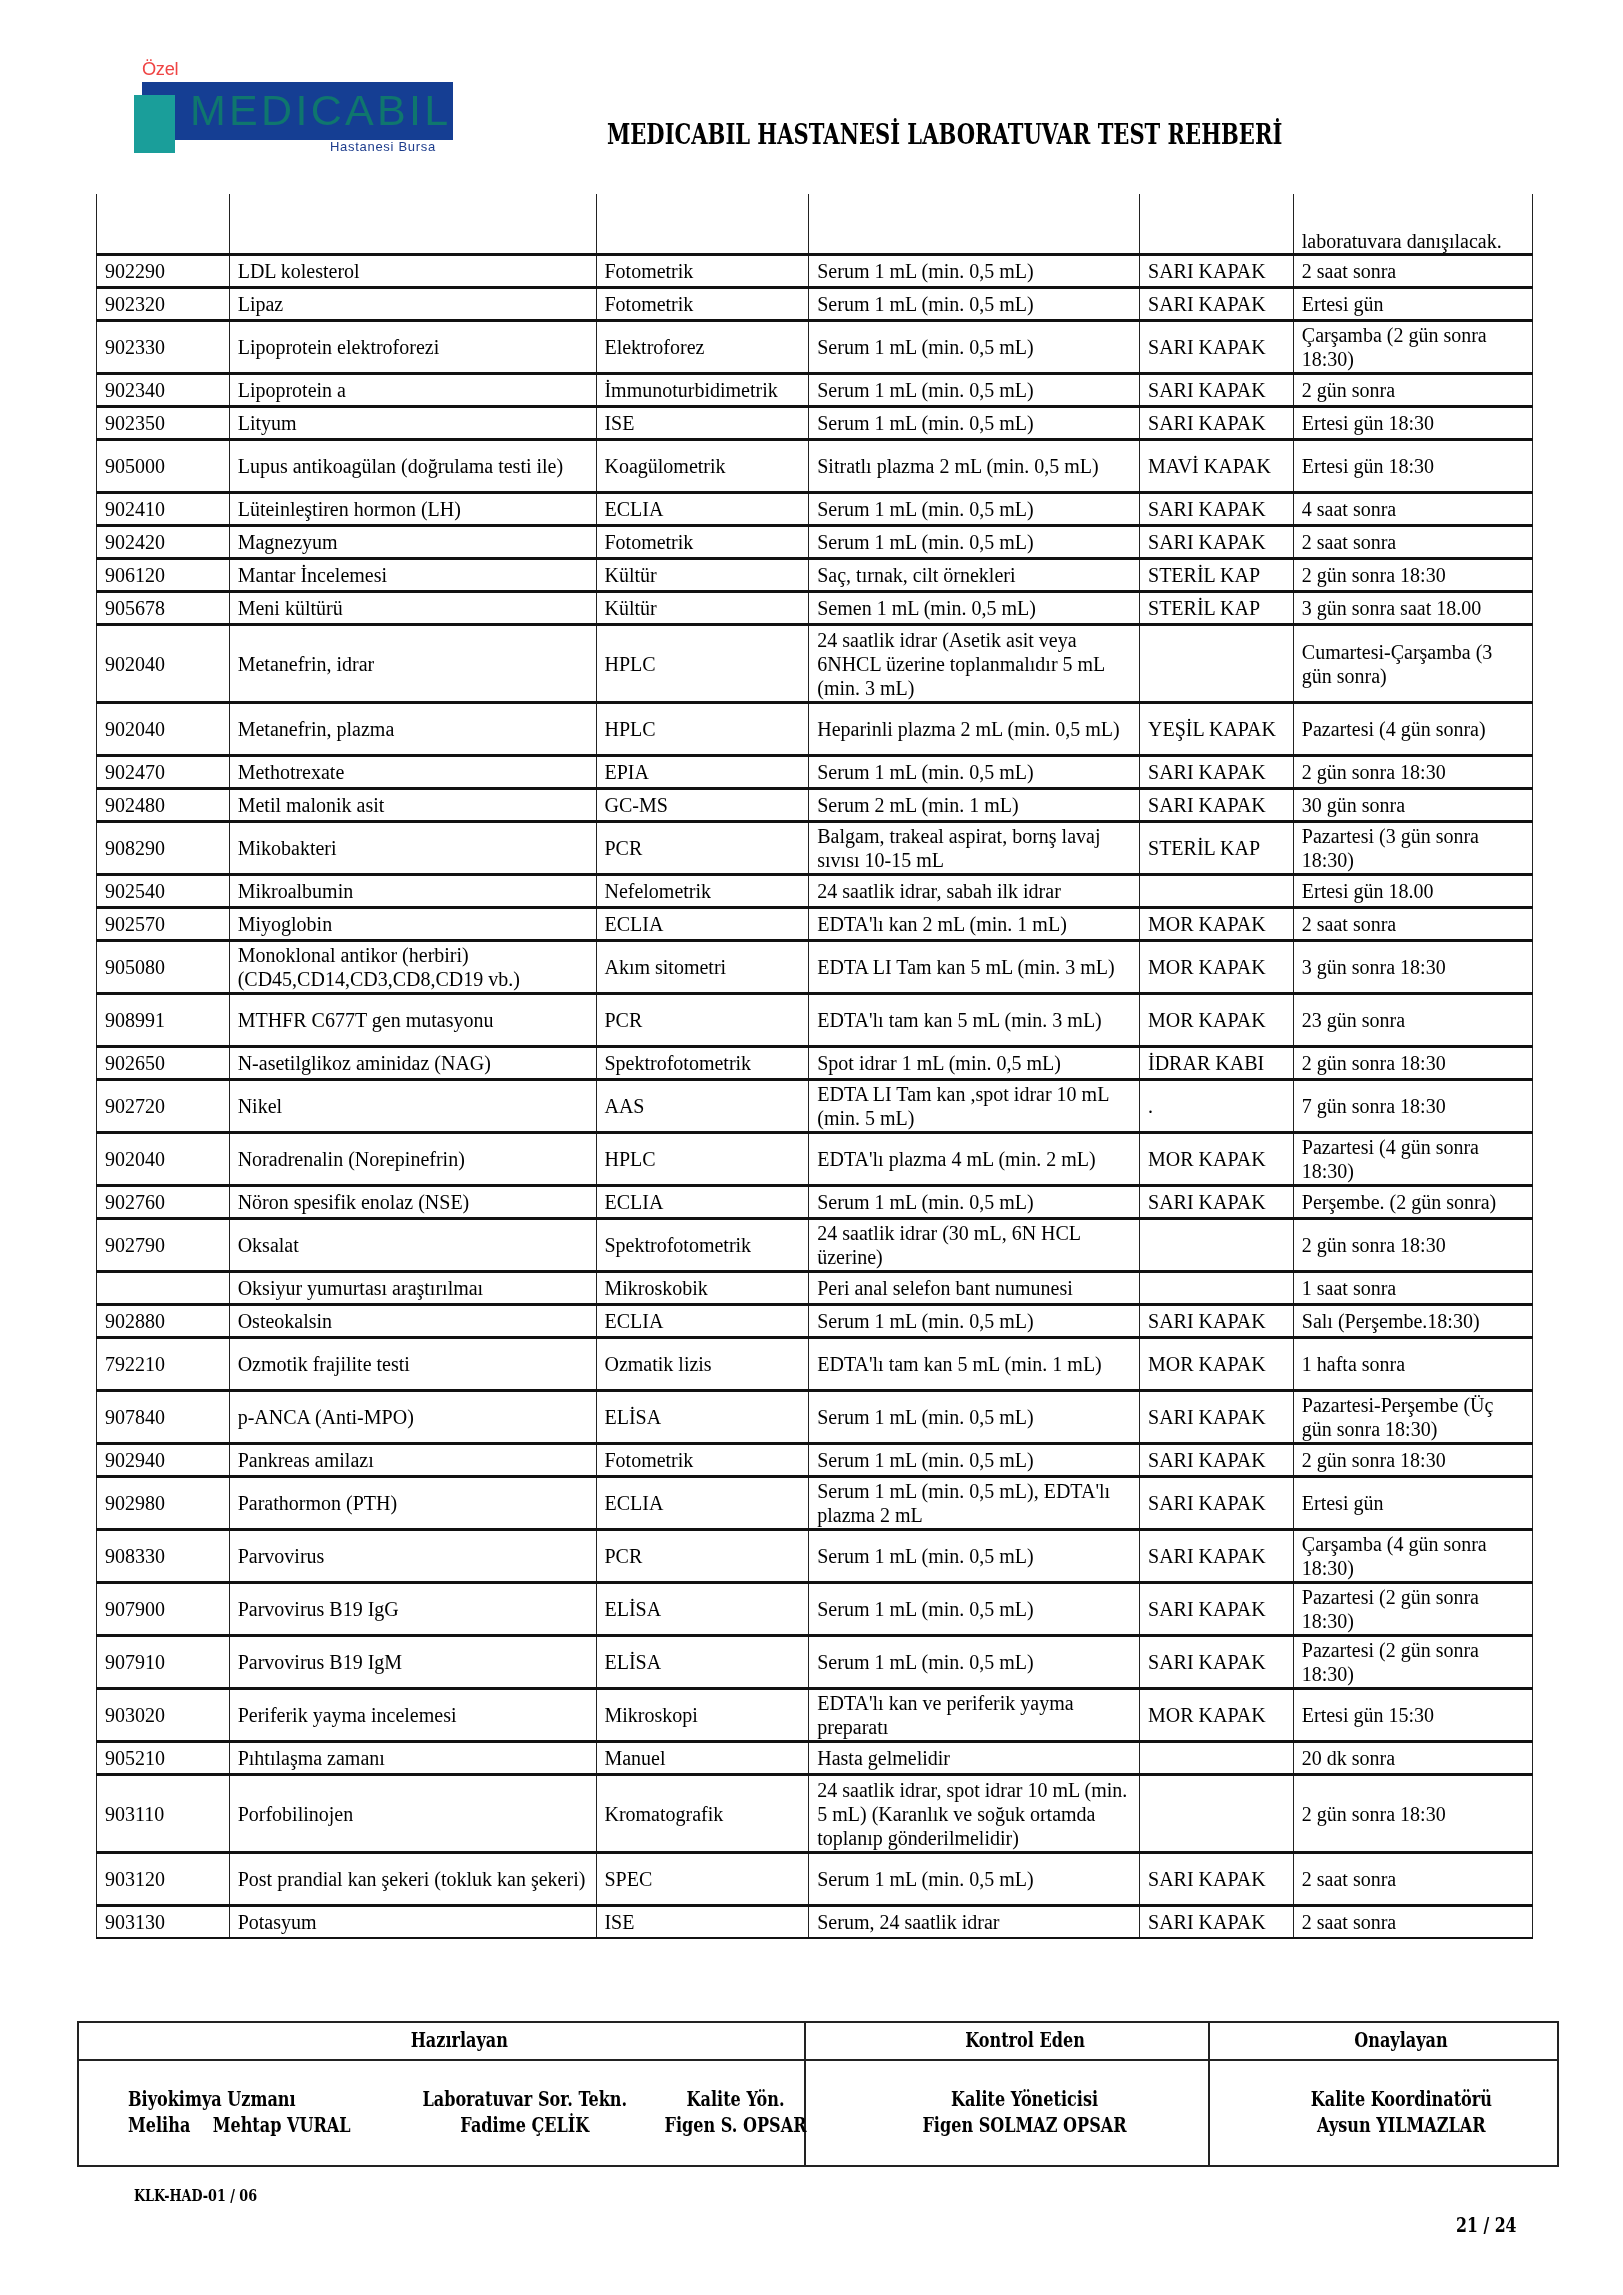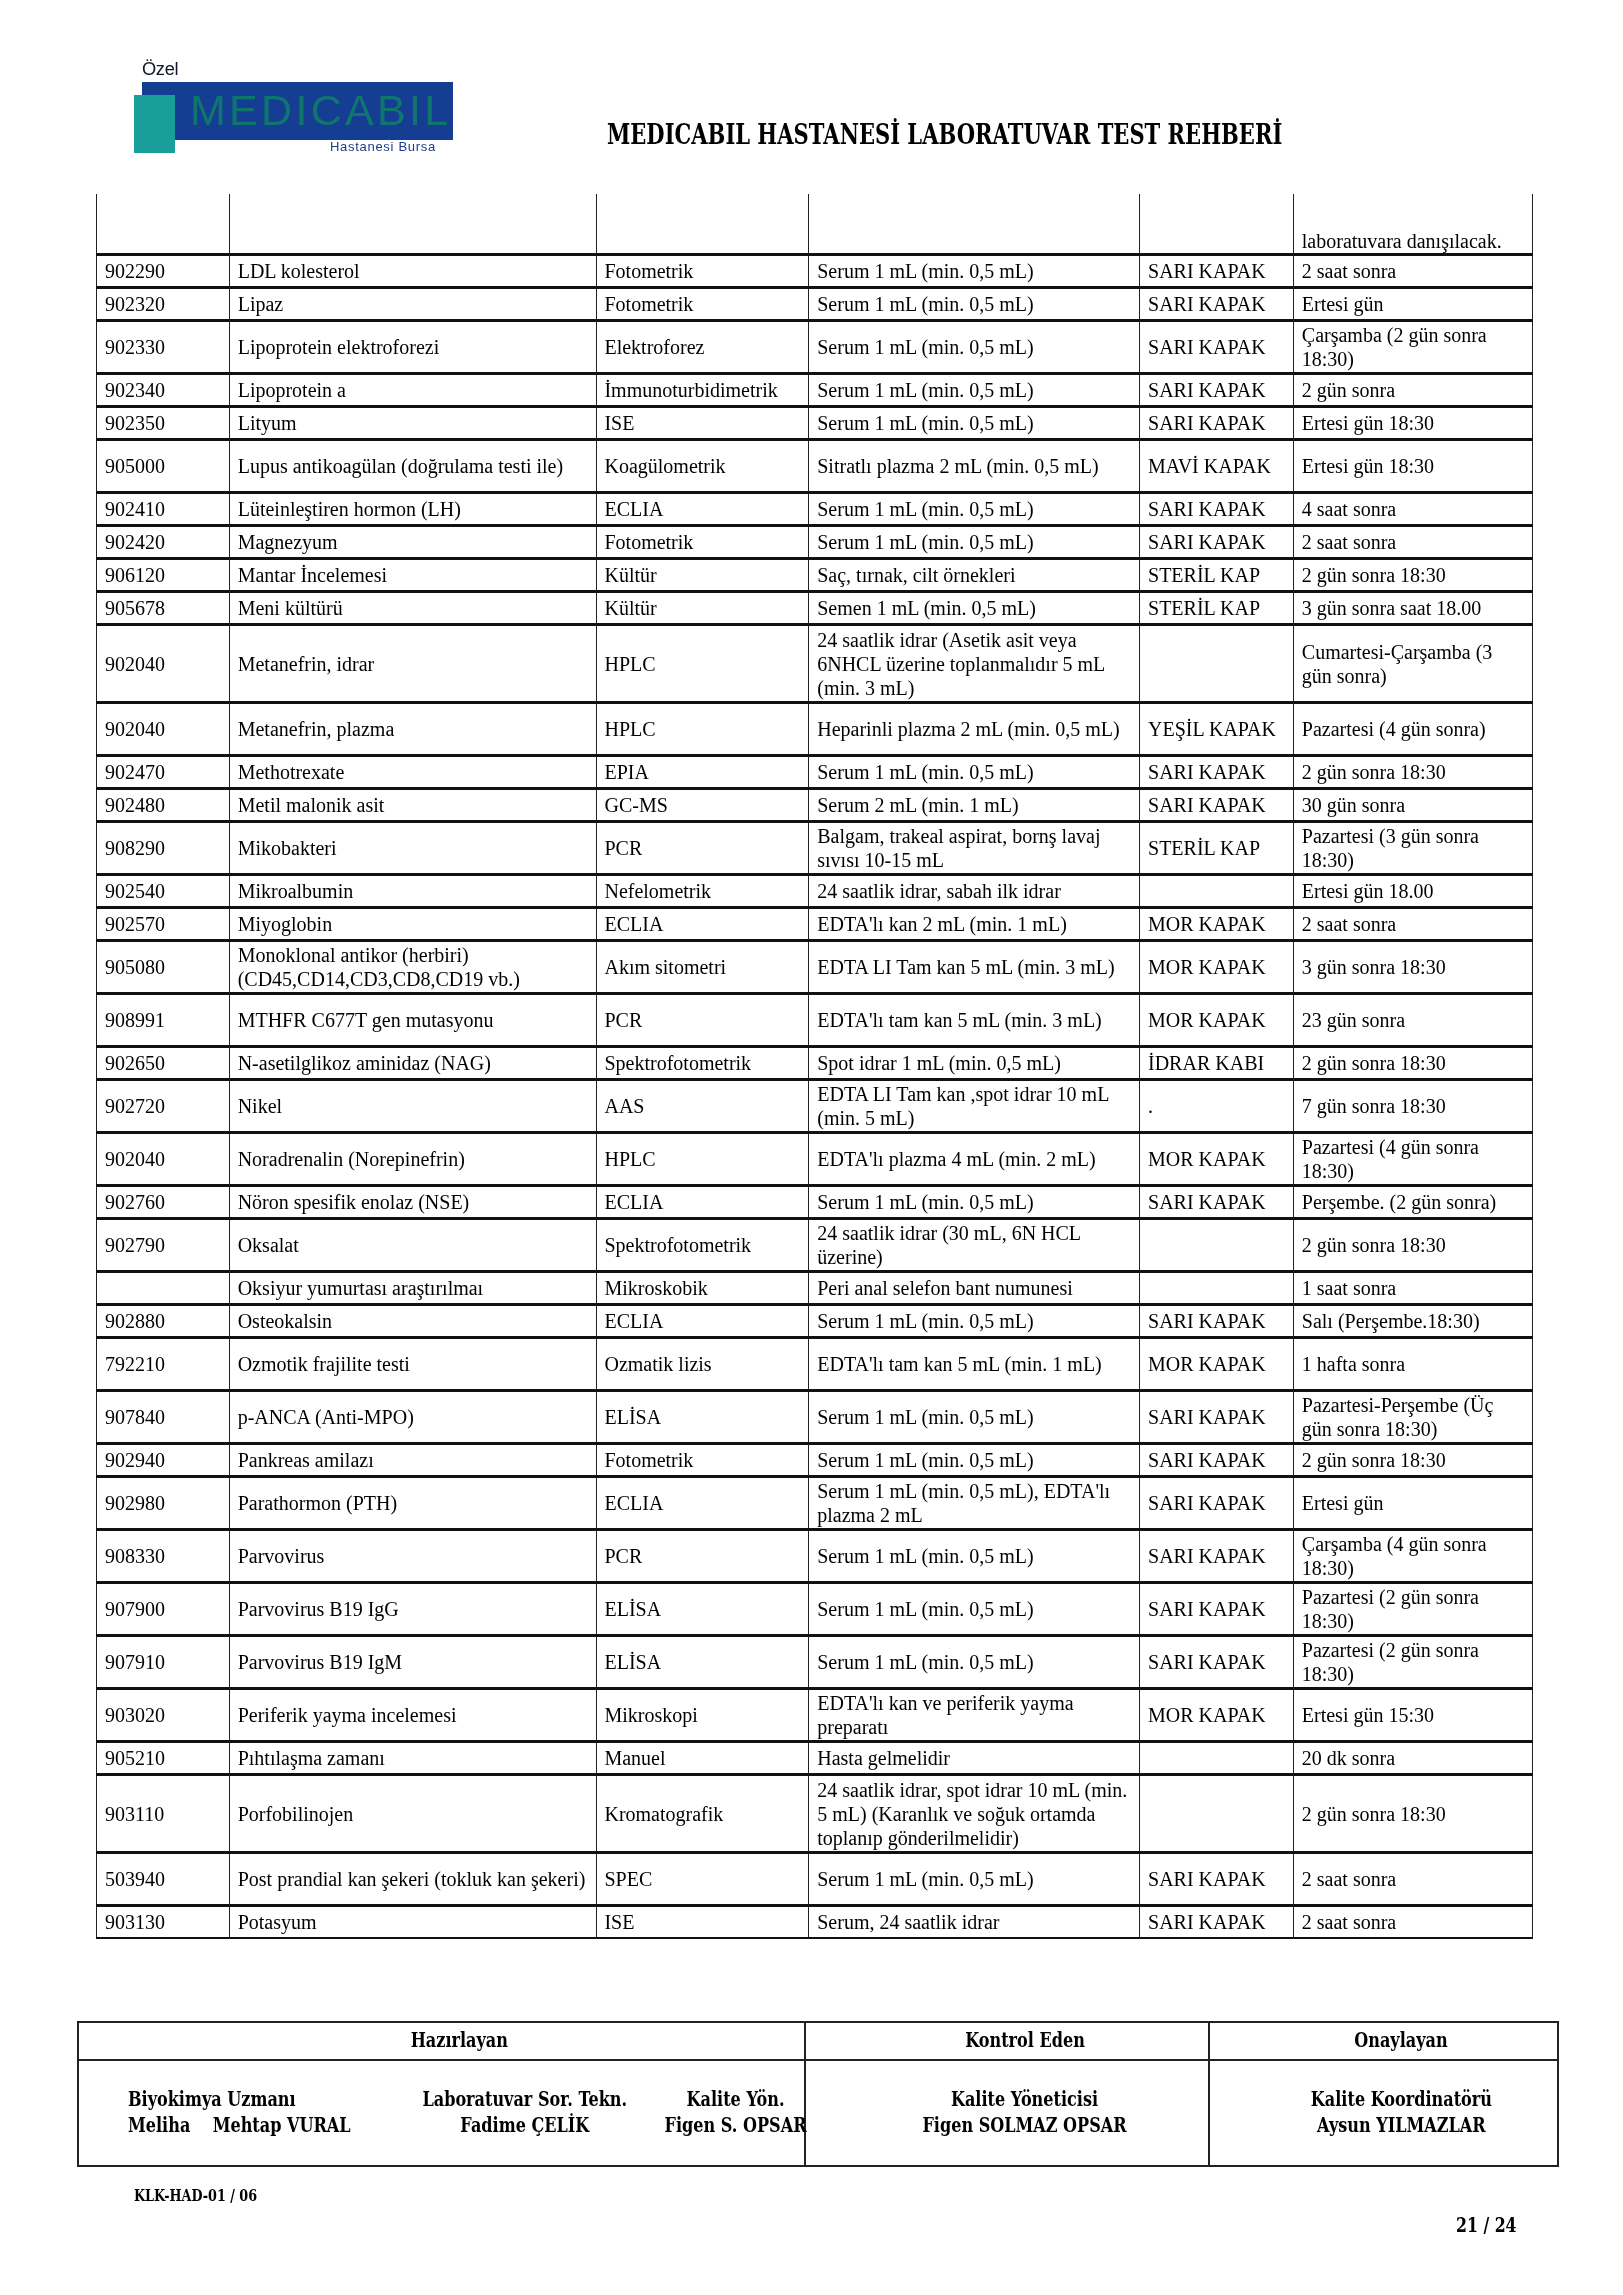--- a/index.html
+++ b/index.html
@@ -1,20 +1,20 @@
 <!DOCTYPE html>
 <html style="font-size:10.5px"><head>
 <meta charset="utf-8">
 <style>
   html, body { margin: 0; padding: 0; background: #ffffff; }
   body { width: 1623px; height: 2295px; position: relative; overflow: hidden; font-family: "Liberation Serif", serif; color: #000; }
 
   
   .logo { position: absolute; left: 134px; top: 58px; width: 321px; height: 98px; }
-  .logo-ozel { position: absolute; left: 7.9px; top: 0; font-family: "Liberation Sans", sans-serif; font-size: 18.3px; color: #0f172a; letter-spacing: -0.3px; }
+  .logo-ozel { position: absolute; left: 7.9px; top: 0; font-family: "Liberation Sans", sans-serif; font-size: 18.3px; color: #ef4444; letter-spacing: -0.3px; }
   .logo-bar { position: absolute; left: 7.9px; top: 23.6px; width: 311px; height: 58px; background: #153e93; }
   .logo-square { position: absolute; left: 0; top: 37px; width: 41px; height: 58px; background: #1a9e9a; }
   .logo-text { position: absolute; left: 56px; top: 26px; font-family: "Liberation Sans", sans-serif; font-size: 43px; color: #0f766e; letter-spacing: 3.3px; line-height: 52px; }
   .logo-sub { position: absolute; left: 196px; top: 81px; font-family: "Liberation Sans", sans-serif; font-size: 13px; color: #1d3c8c; letter-spacing: 0.7px; }
 
   .doc-title { position: absolute; left: 607px; top: 119px; font-family: "DejaVu Serif", serif; font-weight: bold; font-size: 27px; transform: scaleX(0.78); transform-origin: left center; white-space: nowrap; }
 
   
   .main-table { position: absolute; left: 96px; top: 194px; width: 1423px; border-collapse: collapse; table-layout: fixed; }
   .main-table td { border-left: 1.3px solid #222; border-right: 1.3px solid #222; border-top: 3.3px solid #111; border-bottom: 1.3px solid #444; padding: 0 7.9px; font-size: 20px; line-height: 24px; vertical-align: middle; }
@@ -351,21 +351,21 @@
       </tr>
       <tr class="h3">
         <td class="col-code">903110</td>
         <td class="col-name">Porfobilinojen</td>
         <td class="col-method">Kromatografik</td>
         <td class="col-sample">24 saatlik idrar, spot idrar 10 mL (min. 5 mL) (Karanlık ve soğuk ortamda toplanıp gönderilmelidir)</td>
         <td class="col-tube"></td>
         <td class="col-time">2 gün sonra 18:30</td>
       </tr>
       <tr class="h2">
-        <td class="col-code">503940</td>
+        <td class="col-code">903120</td>
         <td class="col-name">Post prandial kan şekeri (tokluk kan şekeri)</td>
         <td class="col-method">SPEC</td>
         <td class="col-sample">Serum 1 mL (min. 0,5 mL)</td>
         <td class="col-tube">SARI KAPAK</td>
         <td class="col-time">2 saat sonra</td>
       </tr>
       <tr class="h1">
         <td class="col-code">903130</td>
         <td class="col-name">Potasyum</td>
         <td class="col-method">ISE</td>

